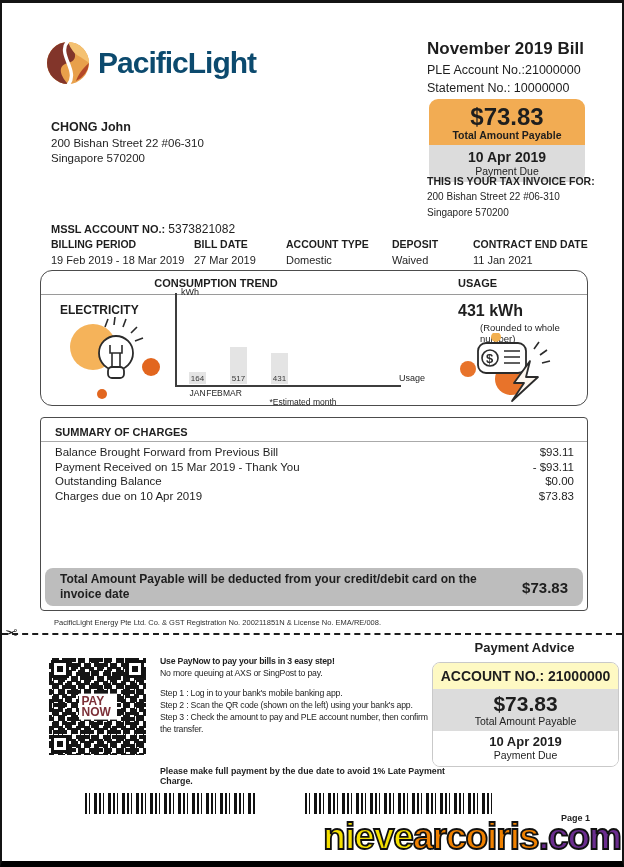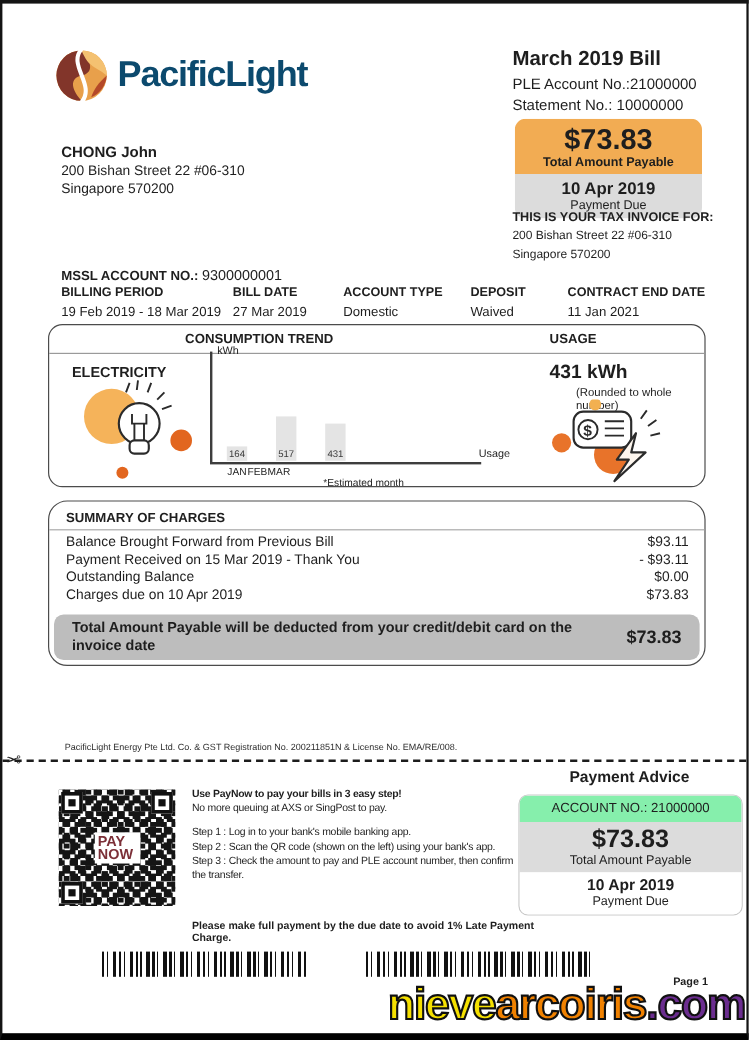--- a/index.html
+++ b/index.html
@@ -46,21 +46,21 @@
   .bars{position:absolute;left:148px;bottom:21px;display:flex;align-items:flex-end;gap:24px;}
   .bar{width:17px;background:#e4e4e4;position:relative;}
   .bar-val{position:absolute;bottom:1px;left:-4px;right:-4px;text-align:center;font-size:8px;color:#3a3a3a;}
   .months{position:absolute;left:148px;top:117px;display:flex;}
   .month{width:17px;text-align:center;font-size:8.5px;white-space:nowrap;}
   .usage-axis{position:absolute;left:358px;top:102px;font-size:9px;}
   .footnote{position:absolute;left:180px;top:126px;width:164px;text-align:center;font-size:8.5px;}
   .usage-title-val{position:absolute;left:417px;top:31px;font-size:16px;font-weight:800;}
   .usage-note{position:absolute;left:439px;top:51px;font-size:9.5px;}
   
-  .sum-box{left:38px;top:414px;width:548px;height:138px;border:1.5px solid #4c4c4c;border-radius:16px;box-sizing:border-box;}
+  .sum-box{left:38px;top:414px;width:548px;height:194px;border:1.5px solid #4c4c4c;border-radius:4px;box-sizing:border-box;}
   .sum-title{position:absolute;left:14px;top:8px;font-size:11px;font-weight:800;}
   .sum-line{position:absolute;left:0;right:0;top:23px;border-top:1px solid #aaa;}
   .sum-rows{position:absolute;left:14px;right:13px;top:27px;font-size:11.5px;}
   .sum-row{display:flex;justify-content:space-between;line-height:14.6px;}
   .total-bar{position:absolute;left:4px;right:4px;bottom:4px;height:38px;background:#bdbdbd;border-radius:8px;display:flex;align-items:center;justify-content:space-between;padding:0 15px;box-sizing:border-box;}
   .total-note{width:420px;font-size:12px;font-weight:800;line-height:1.25;}
   .total-amt{font-size:15px;font-weight:800;}
   .gst-line{left:52px;top:615px;font-size:7.5px;color:#2e2e2e;}
   
   .cutline{left:0;right:0;top:630px;border-top:2px dashed #1c1c1c;}
@@ -73,21 +73,21 @@
         repeating-conic-gradient(#151515 0% 25%, transparent 25% 50%) 3px 5px/13px 13px,
         #fff;}
   .finder{position:absolute;width:18px;height:18px;border:3px solid #111;background:#fff;box-sizing:border-box;}
   .finder::after{content:"";position:absolute;left:3px;top:3px;width:6px;height:6px;background:#111;}
   .f-tl{left:2px;top:2px;} .f-tr{right:2px;top:2px;} .f-bl{left:2px;bottom:2px;}
   .qr-label{position:absolute;left:50%;top:50%;transform:translate(-50%,-50%);background:#fff;padding:2px 3px;width:32px;text-align:left;font-size:12px;line-height:.95;font-weight:800;color:#7c3038;}
   .pay-steps{left:158px;top:653px;width:272px;font-size:8.7px;letter-spacing:-0.2px;line-height:1.35;}
   .pay-steps p{margin:0 0 9px;}
   .reminder{left:158px;top:763px;width:300px;font-size:8.8px;font-weight:800;}
   .advice-box{left:430px;top:659px;width:185px;border:1px solid #c9c9c9;border-radius:8px;overflow:hidden;text-align:center;}
-  .advice-box .acct{background:#86efac;font-size:11px;font-weight:400;padding:5px 0;}
+  .advice-box .acct{background:#fef9c3;font-size:14px;font-weight:700;padding:5px 0;}
   .advice-box .amt-sec{background:#dcdcdc;padding:3px 0 4px;}
   .advice-box .amt{font-size:21px;font-weight:800;line-height:1.1;}
   .advice-box .amt-lbl{font-size:10.5px;}
   .advice-box .due-sec{background:#fff;padding:3px 0 5px;}
   .advice-box .due{font-size:13px;font-weight:800;}
   .advice-box .due-lbl{font-size:10.5px;}
   
   .barcode{height:21px;background:repeating-linear-gradient(90deg,#111 0 2px,#fff 2px 4px,#111 4px 5px,#fff 5px 9px,#111 9px 12px,#fff 12px 14px);}
   .bc1{left:83px;top:790px;width:170px;} .bc2{left:303px;top:790px;width:190px;}
   .page-num{right:32px;top:810px;font-size:9px;font-weight:bold;}
@@ -103,21 +103,21 @@
     <svg width="44" height="44" viewBox="0 0 44 44">
       <circle cx="22" cy="22" r="21" fill="#e8a04b"></circle>
       <path d="M22,1 A21,21 0 0,0 22,43 C12,32 13,24 22,22 C31,20 32,12 22,1 Z" fill="#82352a"></path>
       <path d="M22,1 A21,21 0 0,1 43,22 C34,14 28,16 22,1 Z" fill="#f4c171"></path>
       <path d="M30,40 A21,21 0 0,0 43,22 C36,28 32,34 30,40 Z" fill="#b44828"></path>
       <path d="M22,0 C10,13 34,30 22,44" stroke="#ffffff" stroke-width="3.4" fill="none"></path>
     </svg>
     <span class="logo-text">PacificLight</span>
   </div>
 
-  <div class="abs bill-title">March 2019 Bill</div>
+  <div class="abs bill-title">November 2019 Bill</div>
   <div class="abs bill-meta">
     <div>PLE Account No.:21000000</div>
     <div>Statement No.: 10000000</div>
   </div>
 
   <div class="abs recipient">
     <div class="name">CHONG John</div>
     <div>200 Bishan Street 22 #06-310</div>
     <div>Singapore 570200</div>
   </div>
@@ -134,21 +134,21 @@
   </div>
 
   <div class="abs tax-invoice">
     <div class="ti-label">THIS IS YOUR TAX INVOICE FOR:</div>
     <div>200 Bishan Street 22 #06-310</div>
     <div>Singapore 570200</div>
   </div>
 
   <div class="abs mssl">
     <span class="lab">MSSL ACCOUNT NO.:</span>
-    <span class="val">9300000001</span>
+    <span class="val">5373821082</span>
   </div>
   <div class="field" style="left:49px;">
     <div class="flab">BILLING PERIOD</div>
     <div class="fval">19 Feb 2019 - 18 Mar 2019</div>
   </div>
   <div class="field" style="left:192px;">
     <div class="flab">BILL DATE</div>
     <div class="fval">27 Mar 2019</div>
   </div>
   <div class="field" style="left:284px;">

